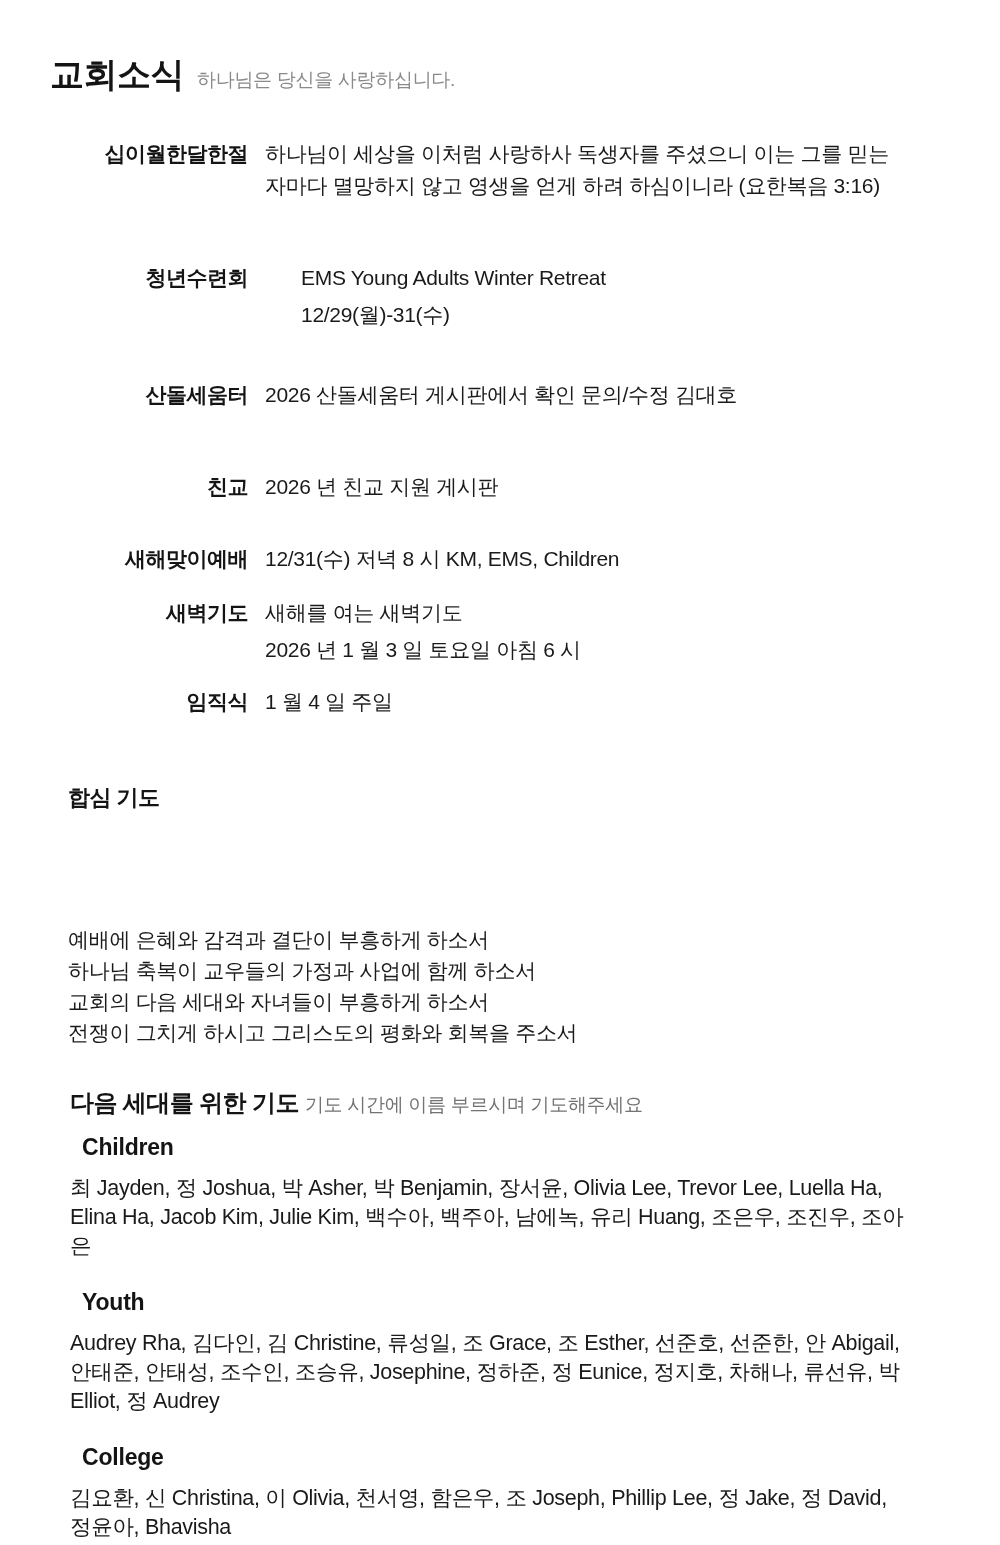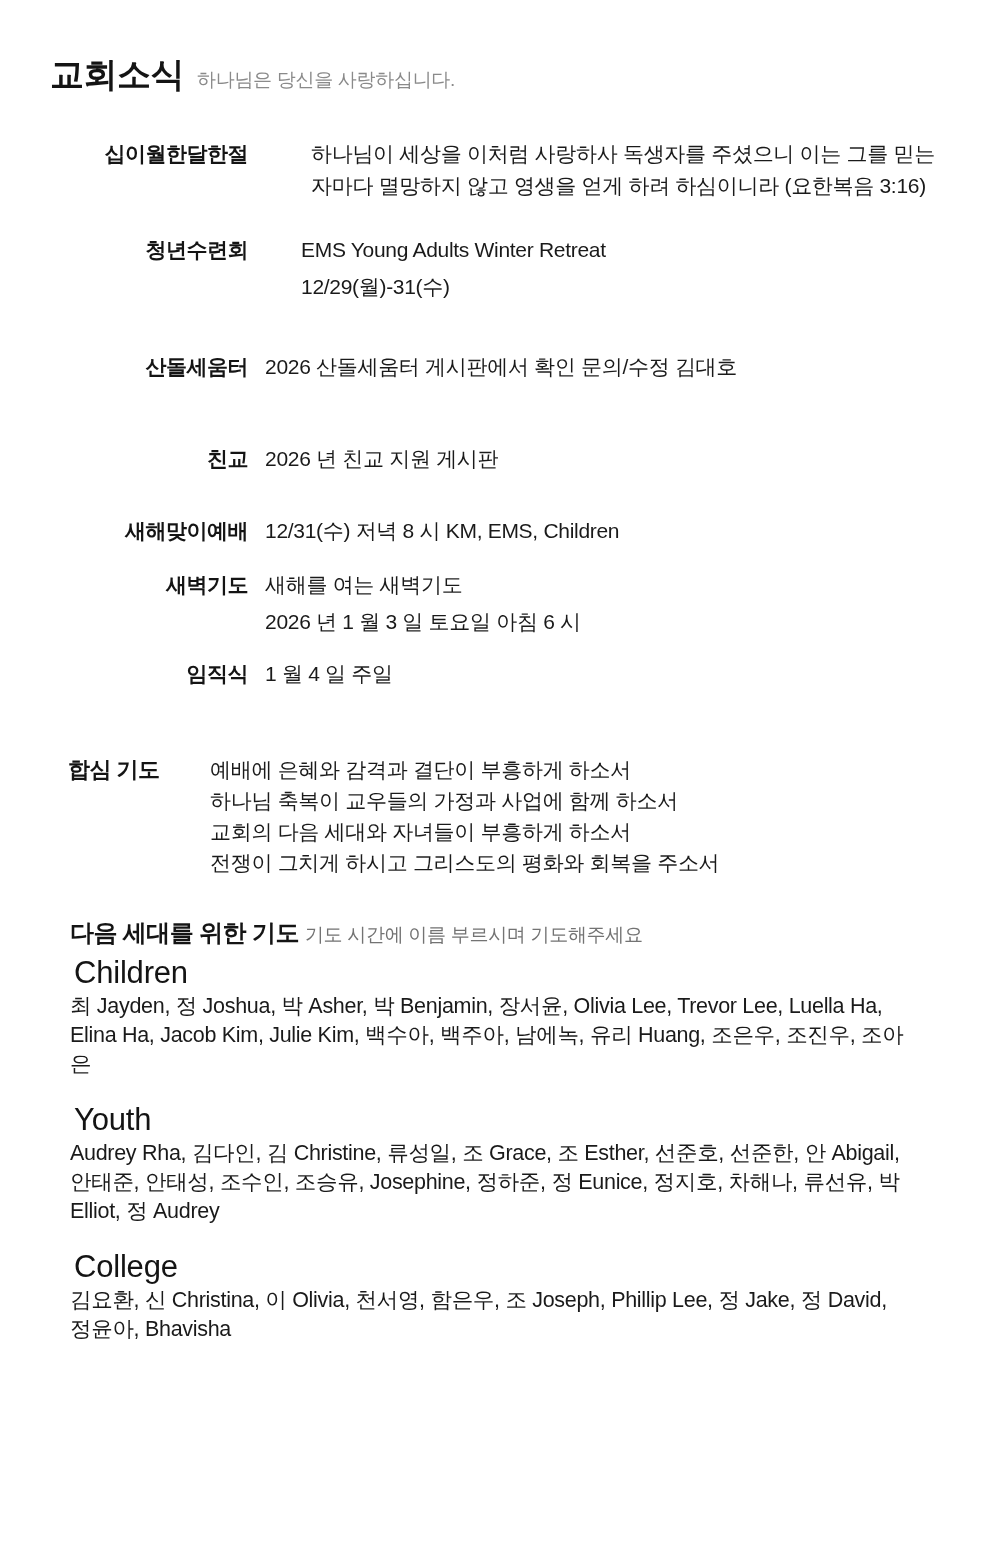--- a/index.html
+++ b/index.html
@@ -65,34 +65,35 @@
   .ann-content {
     margin-left: 17px;
     max-width: 650px;
     font-size: 21px;
     line-height: 32px;
     letter-spacing: -0.3px;
   }
   .ann-content p { margin: 0; }
   .ann-content p + p { margin-top: 5px; }
 
-  .ann-row:nth-child(1) { margin-bottom: 32px; gap: 46px; }
+  .ann-row:nth-child(1) { margin-bottom: 60px; }
   .ann-row:nth-child(2) { margin-bottom: 48px; gap: 36px; }
   .ann-row:nth-child(3) { margin-bottom: 60px; }
   .ann-row:nth-child(4) { margin-bottom: 40px; }
   .ann-row:nth-child(5) { margin-bottom: 22px; }
   .ann-row:nth-child(6) { margin-bottom: 20px; }
   .ann-row:nth-child(7) { margin-bottom: 64px; }
 
   
   .prayer {
     display: flex;
     align-items: flex-start;
     margin-left: 18px;
     margin-bottom: 40px;
+    flex-direction: column;
   }
   .prayer-label {
     flex: 0 0 142px;
     width: 142px;
     font-size: 22px;
     line-height: 31px;
     font-weight: 700;
     letter-spacing: -0.5px;
     color: #141414;
   }
@@ -113,24 +114,24 @@
     letter-spacing: -0.6px;
     color: #141414;
   }
   .nextgen-sub {
     font-size: 19px;
     font-weight: 400;
     letter-spacing: -0.3px;
     color: #737373;
   }
   .group h3 {
-    margin: 4px;
-    font-size: 31px;
+    margin: 12px;
+    font-size: 23px;
     line-height: 30px;
-    font-weight: 400;
+    font-weight: 700;
     letter-spacing: -0.2px;
     color: #141414;
   }
   .group p {
     margin: 0;
     max-width: 840px;
     font-size: 21.5px;
     line-height: 29px;
     letter-spacing: -0.3px;
   }

